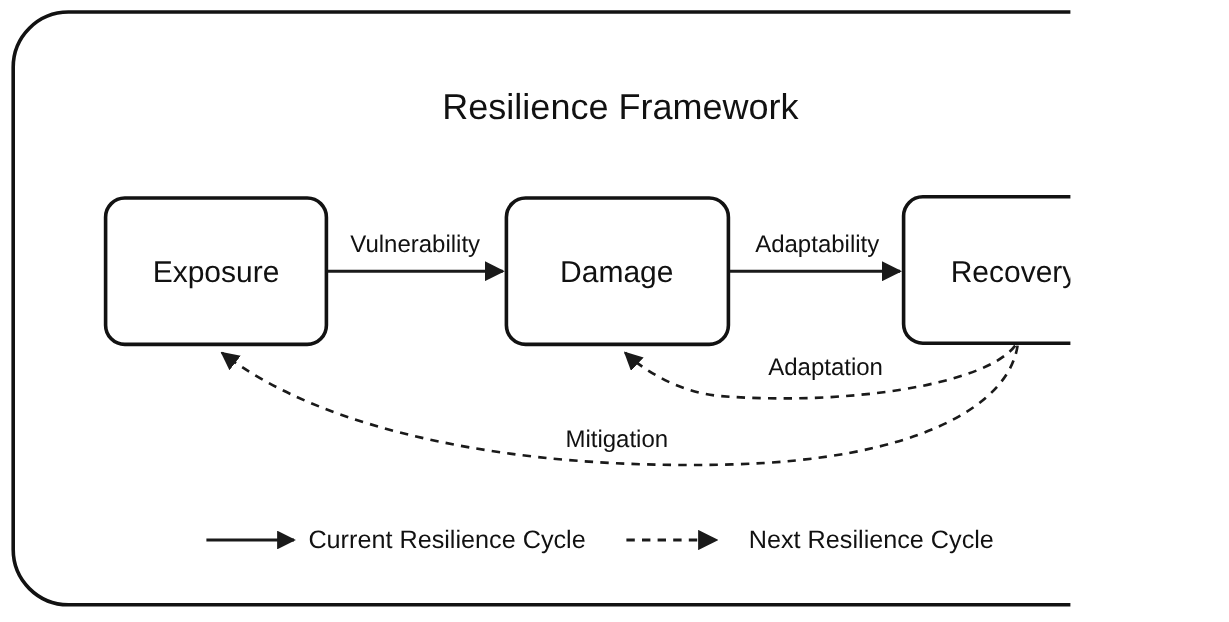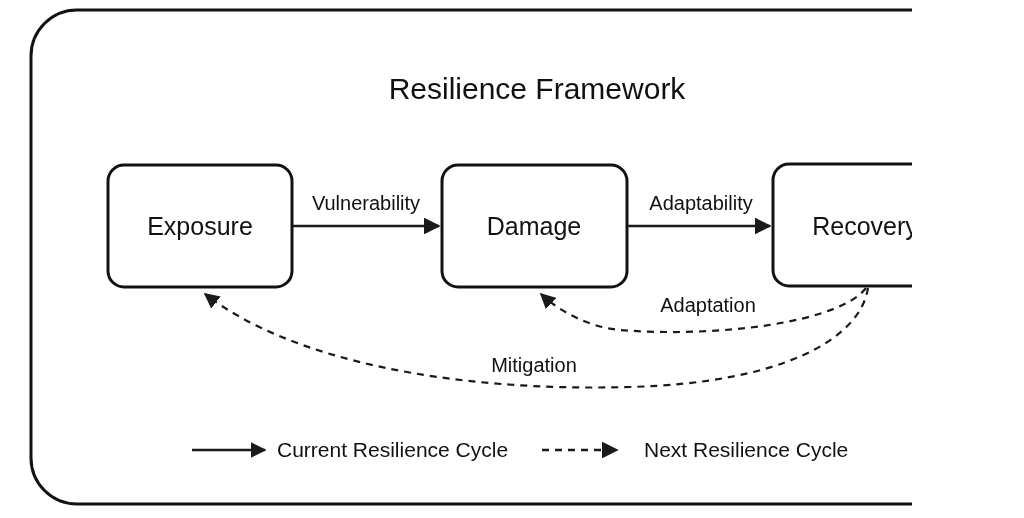--- a/index.html
+++ b/index.html
@@ -11,21 +11,20 @@
   body {
     font-family: "Liberation Sans", sans-serif;
     color: #111111;
   }
   #canvas {
     position: relative;
     width: 892px;
     height: 518px;
     background: #ffffff;
     overflow: hidden;
-    margin-left: 20px;
   }
   #diagram-svg {
     position: absolute;
     left: 0;
     top: 0;
     width: 1024px;
     height: 518px;
   }
   .node-label {
     font-family: "Liberation Sans", sans-serif;

